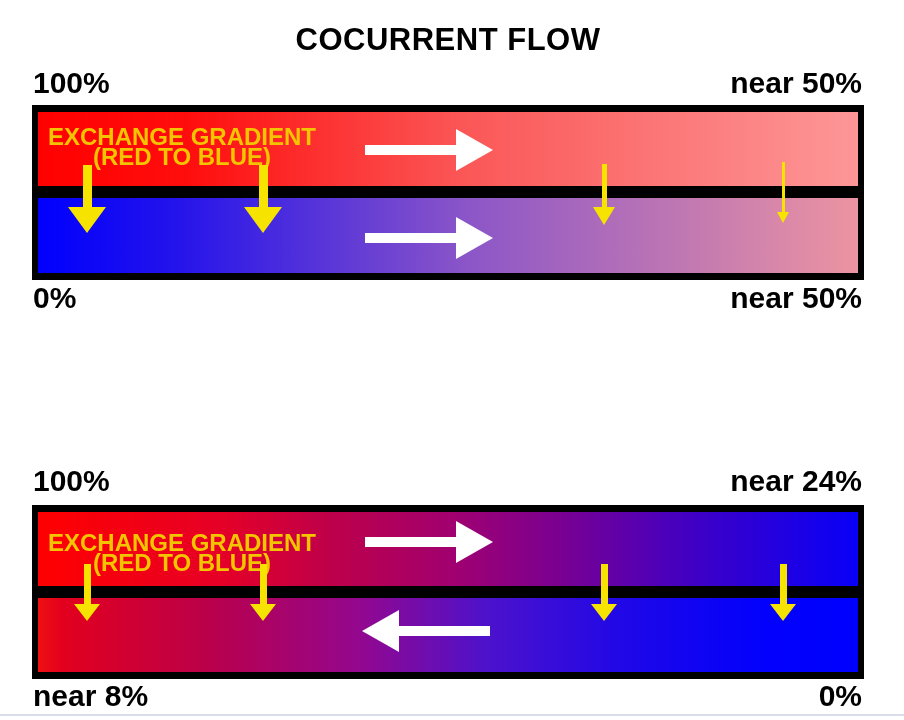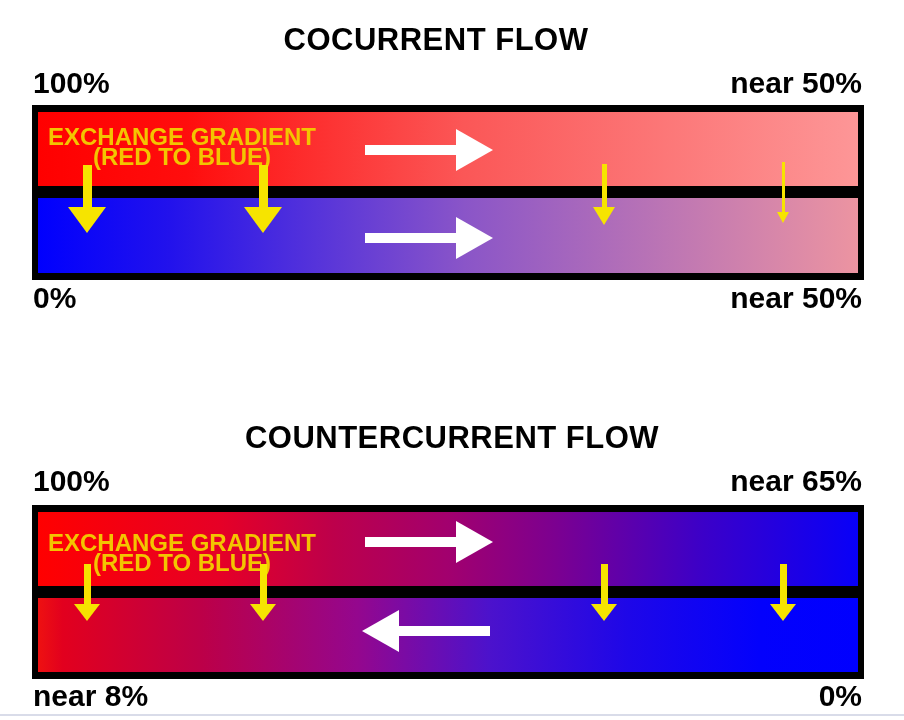--- a/index.html
+++ b/index.html
@@ -2,21 +2,21 @@
 <html><head>
 <meta charset="utf-8">
 <style>
   html,body{margin:0;padding:0;background:#ffffff;}
   .canvas{
     position:relative;width:904px;height:720px;background:#ffffff;overflow:hidden;
     font-family:"Liberation Sans",sans-serif;color:#000;
   }
   .title{
     position:absolute;left:0;width:872px;text-align:center;
-    font-size:31px;font-weight:700;letter-spacing:0.5px;color:#000;
+    font-size:31px;font-weight:700;letter-spacing:0.5px;color:#000;padding-left:12px;
   }
   .pct{
     position:absolute;font-size:30px;font-weight:700;line-height:34px;color:#000;white-space:nowrap;
   }
   .pct.right{text-align:left;}
   .barframe{position:absolute;left:32px;width:832px;background:#000;}
   .grad{position:absolute;left:6px;width:820px;}
   .grad.co-top{background:linear-gradient(90deg,#ff0000 0%,#ff0d0d 18%,#fb5757 52%,#fd9697 100%);}
   .grad.co-bot{background:linear-gradient(90deg,#0000fe 0%,#2212ec 16%,#8a55c8 52%,#ec94a1 100%);}
   .grad.cc-top{background:linear-gradient(90deg,#ff0000 0%,#e60026 22%,#bd004b 36%,#a2006e 50%,#7c0090 63%,#3c00c8 81%,#0800f8 100%);}
@@ -78,24 +78,23 @@
     <div class="head" style="border-width:18px 11px 0 11px;"></div>
   </div>
   <div class="ya" style="left:777px;top:162px;">
     <div class="shaft" style="width:3px;height:50px;"></div>
     <div class="head" style="border-width:11px 6px 0 6px;"></div>
   </div>
 
   <div class="pct" style="left:33px;top:281px;">0%</div>
   <div class="pct right" style="right:42px;top:281px;">near 50%</div>
 
-  <div class="title" style="top:420px;left:16px;">COUNTERCURRENT FLOW</div>
 
   <div class="pct" style="left:33px;top:464px;">100%</div>
-  <div class="pct right" style="right:42px;top:464px;">near 65%</div>
+  <div class="pct right" style="right:42px;top:464px;">near 24%</div>
 
   <div class="barframe" style="top:505px;height:174px;">
     <div class="grad cc-top" style="top:7px;height:74px;"></div>
     <div class="grad cc-bot" style="top:93px;height:74px;"></div>
   </div>
 
   <div class="caption" style="top:533px;">
     <div>EXCHANGE GRADIENT</div>
     <div>(RED TO BLUE)</div>
   </div>

